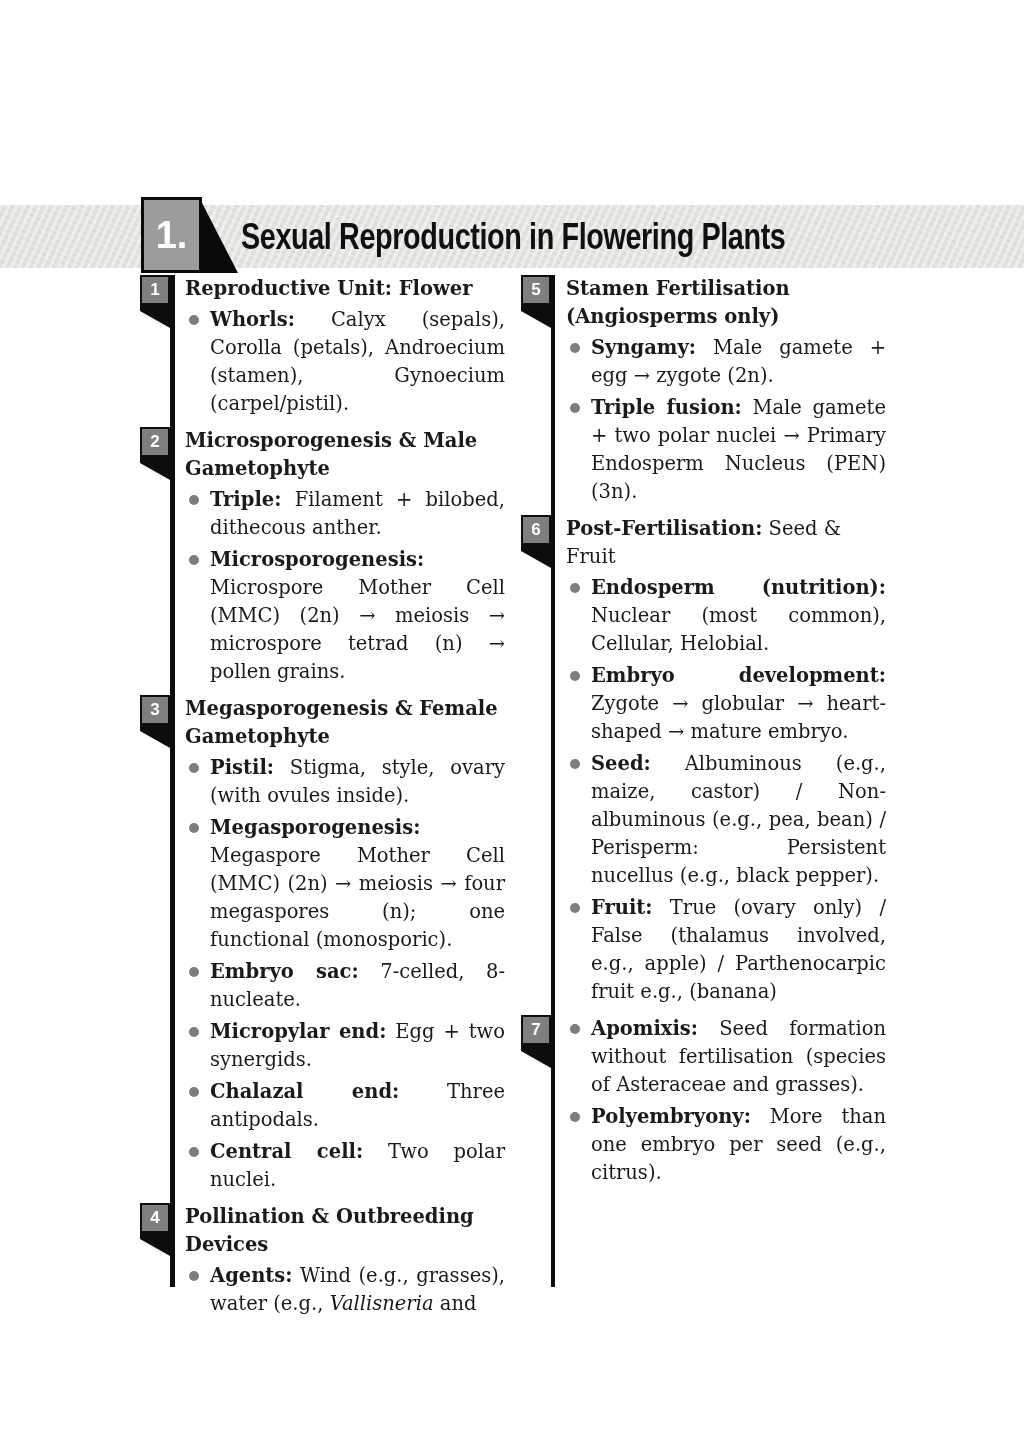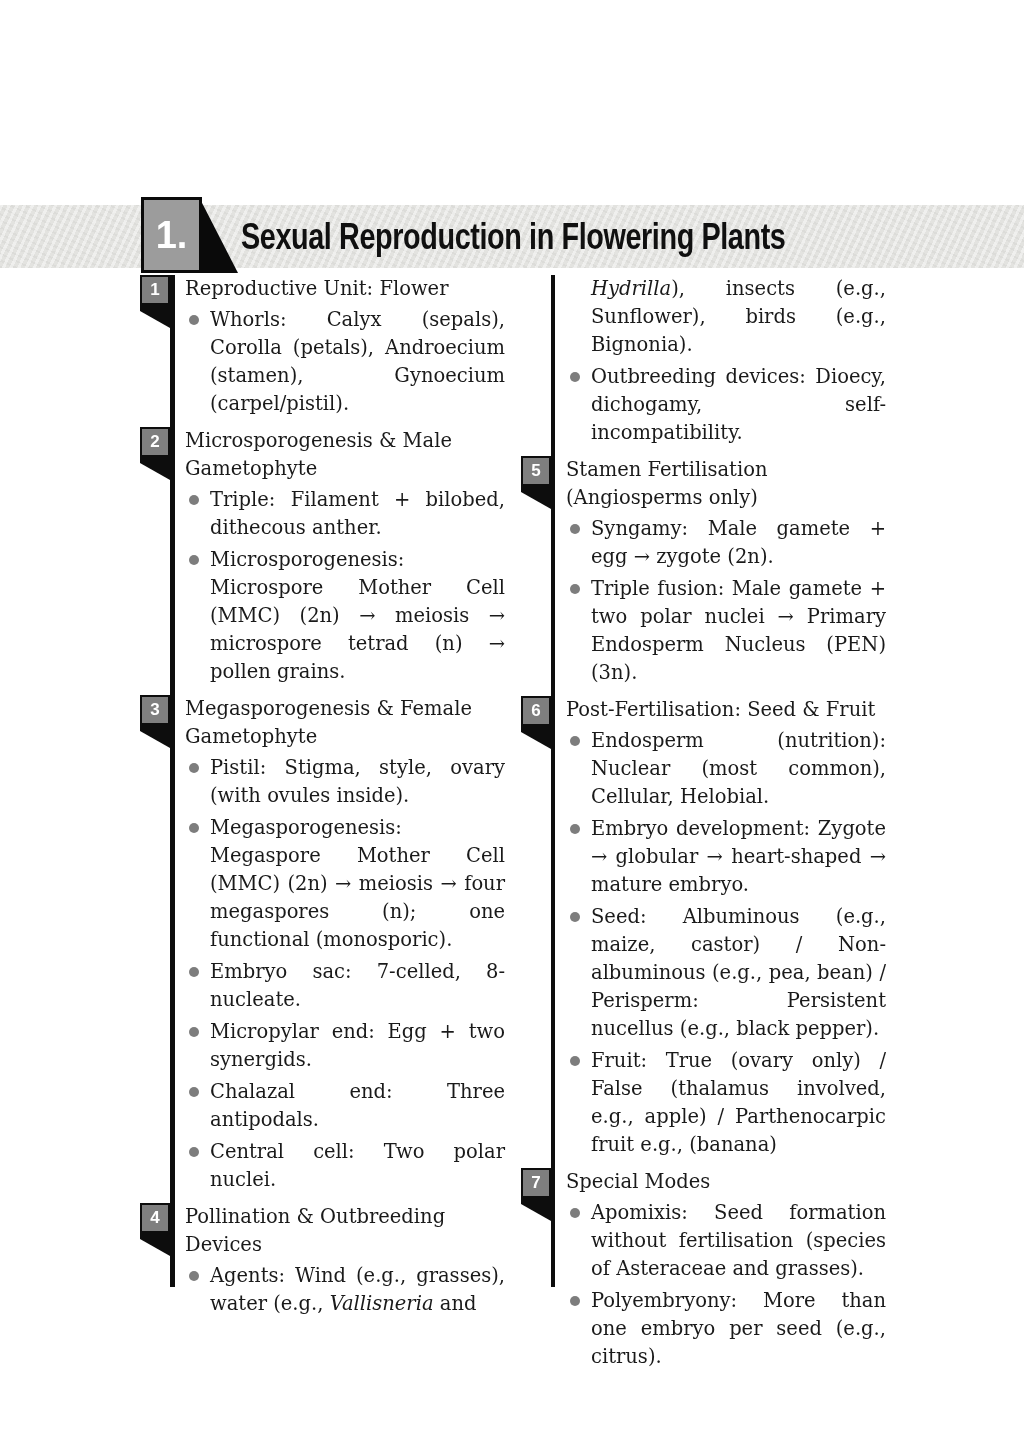--- a/index.html
+++ b/index.html
@@ -36,21 +36,21 @@
   
   .col{
     position:absolute;top:275px;height:1012px;box-sizing:content-box;
     border-left:5px solid #0d0d0d;padding-left:10px;width:320px;
   }
   .col-left{left:170px;}
   .col-right{left:551px;border-left-width:4px;padding-left:11px;}
   
   .section{position:relative;margin-bottom:9px;}
   .heading{margin-bottom:3px;text-align:left;}
-  .b{font-weight:normal;}
+  .b{font-weight:bold;}
   .i{font-style:italic;}
   .badge{
     position:absolute;top:0;width:30px;height:30px;box-sizing:border-box;
     background:var(--badge-bg,#7f7f7f);border:2px solid #0d0d0d;
     color:#ffffff;font-family:"Liberation Sans",sans-serif;font-weight:bold;font-size:17px;
     line-height:26px;text-align:center;z-index:2;
   }
   .fold{
     position:absolute;top:28px;width:30px;height:25px;background:#0d0d0d;
     clip-path:polygon(0 0,100% 0,100% 100%,0 32%);z-index:1;
@@ -99,40 +99,35 @@
       </div>
       <div class="section">
         <div class="fold"></div>
         <div class="badge">4</div>
         <div class="heading"><span class="b ">Pollination &amp; Outbreeding Devices</span></div>
         <div class="item"><span class="bullet"></span><span class="itext"><span class="b ">Agents:</span><span> Wind (e.g., grasses), water (e.g., </span><span class="i">Vallisneria</span><span> and</span></span></div>
       </div>
     </div>
   <div class="col col-right">
       <div class="section">
-        <div class="item cont"><span class="itext"><span class="i">Hydrilla</span><span>), insects (e.g., Sunflower), birds (e.g., Bignonia).</span></span></div>
-        <div class="item"><span class="bullet"></span><span class="itext"><span class="b ">Outbreeding devices:</span><span> Dioecy, dichogamy, self-incompatibility.</span></span></div>
-      </div>
-      <div class="section">
         <div class="fold"></div>
         <div class="badge">5</div>
         <div class="heading"><span class="b ">Stamen Fertilisation (Angiosperms only)</span></div>
         <div class="item"><span class="bullet"></span><span class="itext"><span class="b ">Syngamy:</span><span> Male gamete + egg → zygote (2n).</span></span></div>
         <div class="item"><span class="bullet"></span><span class="itext"><span class="b ">Triple fusion:</span><span> Male gamete + two polar nuclei → Primary Endosperm Nucleus (PEN) (3n).</span></span></div>
       </div>
       <div class="section">
         <div class="fold"></div>
         <div class="badge">6</div>
         <div class="heading"><span class="b ">Post-Fertilisation:</span><span> Seed &amp; Fruit</span></div>
         <div class="item"><span class="bullet"></span><span class="itext"><span class="b ">Endosperm (nutrition):</span><span> Nuclear (most common), Cellular, Helobial.</span></span></div>
         <div class="item"><span class="bullet"></span><span class="itext"><span class="b ">Embryo development:</span><span> Zygote → globular → heart-shaped → mature embryo.</span></span></div>
         <div class="item"><span class="bullet"></span><span class="itext"><span class="b ">Seed:</span><span> Albuminous (e.g., maize, castor) / Non-albuminous (e.g., pea, bean) / Perisperm: Persistent nucellus (e.g., black pepper).</span></span></div>
         <div class="item"><span class="bullet"></span><span class="itext"><span class="b ">Fruit:</span><span> True (ovary only) / False (thalamus involved, e.g., apple) / Parthenocarpic fruit e.g., (banana)</span></span></div>
       </div>
       <div class="section">
         <div class="fold"></div>
         <div class="badge">7</div>
-        <div class="heading"><span class="b ">Special Modes</span></div>
         <div class="item"><span class="bullet"></span><span class="itext"><span class="b ">Apomixis:</span><span> Seed formation without fertilisation (species of Asteraceae and grasses).</span></span></div>
         <div class="item"><span class="bullet"></span><span class="itext"><span class="b ">Polyembryony:</span><span> More than one embryo per seed (e.g., citrus).</span></span></div>
       </div>
     </div>
 </div>
 
 </body></html>

